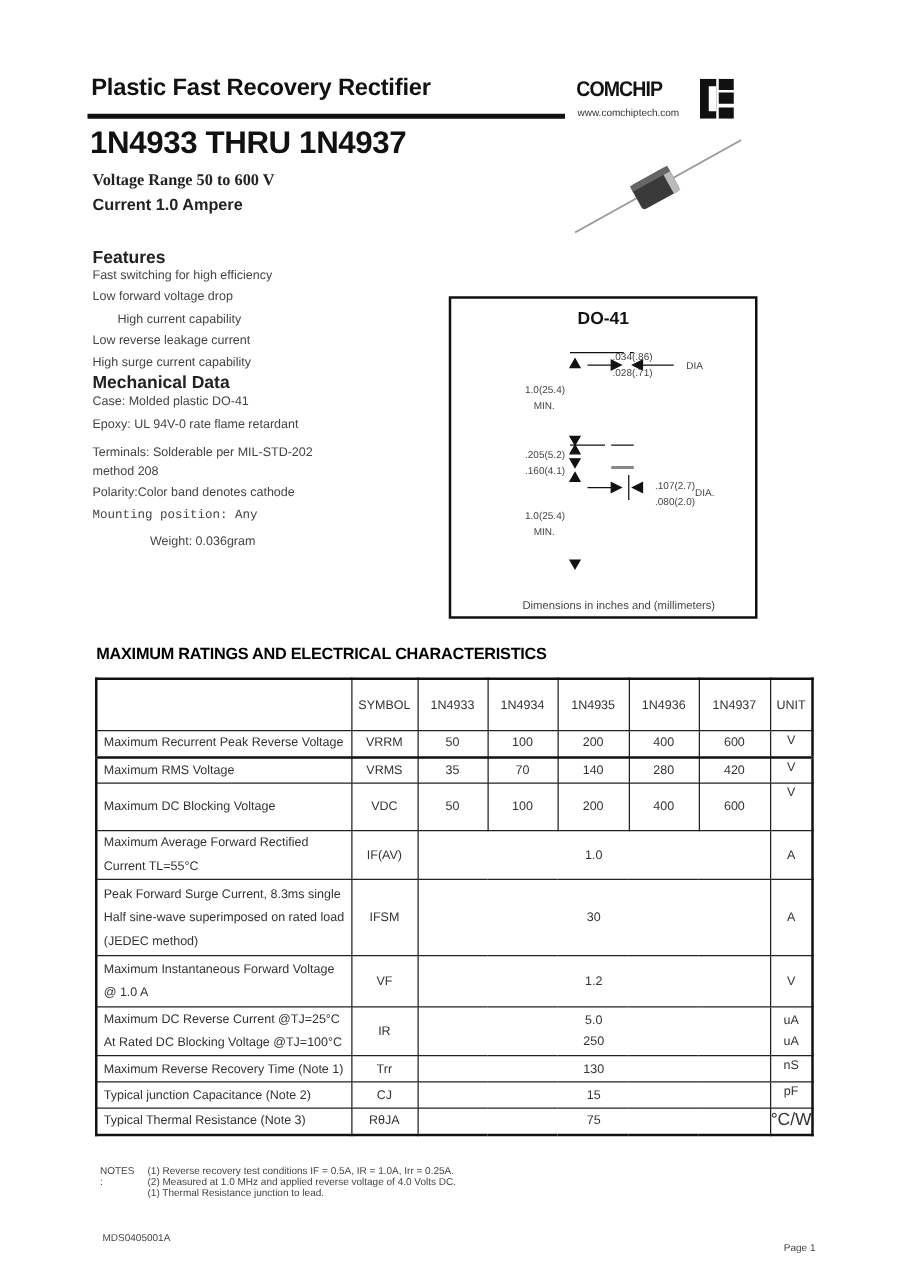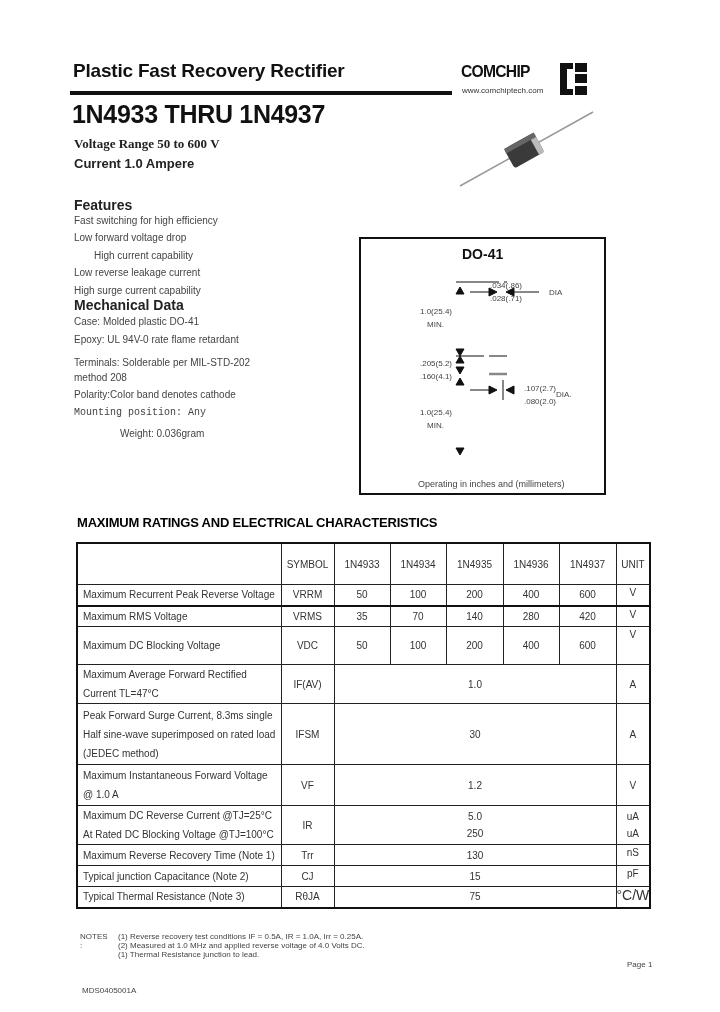--- a/index.html
+++ b/index.html
@@ -24,21 +24,21 @@
   .sec-title { left: 77px; top: 515px; font-size: 13px; font-weight: bold; color: #000000; letter-spacing: -0.2px; }
   table.spec { position: absolute; left: 76px; top: 542px; border-collapse: collapse; font-size: 10px; color: #333; }
   table.spec td { border: 1px solid #222; padding: 0 3px; }
   table.spec tr.hdr td { height: 40px; }
   table.spec td.c { text-align: center; }
   table.spec td.param { line-height: 19px; padding-left: 5px; }
   table.spec td.unit { text-align: center; vertical-align: top; padding-top: 2px; }
   table.spec { border: 2px solid #111; }
   .notes { left: 80px; top: 932px; font-size: 8px; color: #444; line-height: 9px; }
   .footer-l { left: 82px; top: 986px; font-size: 8px; color: #444; }
-  .footer-r { left: 627px; top: 960px; font-size: 8px; color: #444; }
+  .footer-r { left: 627px; top: 994px; font-size: 8px; color: #444; }
 </style>
 </head>
 <body>
 
 <div class="abs title">Plastic Fast Recovery Rectifier</div>
 <div class="abs rule"></div>
 <div class="abs part">1N4933 THRU 1N4937</div>
 <div class="abs sub1">Voltage Range 50 to 600 V</div>
 <div class="abs sub2">Current 1.0 Ampere</div>
 
@@ -107,21 +107,21 @@
 <div class="abs dim" style="left:549px; top:288px;">DIA</div>
 <div class="abs dim" style="left:420px; top:307px;">1.0(25.4)</div>
 <div class="abs dim" style="left:427px; top:320px;">MIN.</div>
 <div class="abs dim" style="left:420px; top:359px;">.205(5.2)</div>
 <div class="abs dim" style="left:420px; top:372px;">.160(4.1)</div>
 <div class="abs dim" style="left:524px; top:384px;">.107(2.7)</div>
 <div class="abs dim" style="left:524px; top:397px;">.080(2.0)</div>
 <div class="abs dim" style="left:556px; top:390px;">DIA.</div>
 <div class="abs dim" style="left:420px; top:408px;">1.0(25.4)</div>
 <div class="abs dim" style="left:427px; top:421px;">MIN.</div>
-<div class="abs" style="left:418px; top:479px; font-size:9px; color:#444;">Operating in inches and (millimeters)</div>
+<div class="abs" style="left:418px; top:479px; font-size:9px; color:#444;">Dimensions in inches and (millimeters)</div>
 
 <div class="abs sec-title">MAXIMUM RATINGS AND ELECTRICAL CHARACTERISTICS</div>
 <table class="spec">
   <colgroup>
     <col style="width:204px">
       <col style="width:53px">
       <col style="width:56px">
       <col style="width:56px">
     <col style="width:57px">
       <col style="width:56px">
@@ -165,21 +165,21 @@
     <td class="c">50</td>
     <td class="c">100</td>
     <td class="c">200</td>
     <td class="c">400</td>
     <td class="c">600</td>
     <td class="unit">V</td>
   </tr>
   <tr style="height:39px">
     <td class="param">
           <div>Maximum Average Forward Rectified</div>
-          <div>Current TL=47°C</div>
+          <div>Current TL=55°C</div>
         </td>
     <td class="c">IF(AV)</td>
     <td class="c" colspan="5">1.0</td>
     <td class="c">A</td>
   </tr>
   <tr style="height:61px">
     <td class="param">
           <div>Peak Forward Surge Current, 8.3ms single</div>
           <div>Half sine-wave superimposed on rated load</div>
           <div>(JEDEC method)</div>

